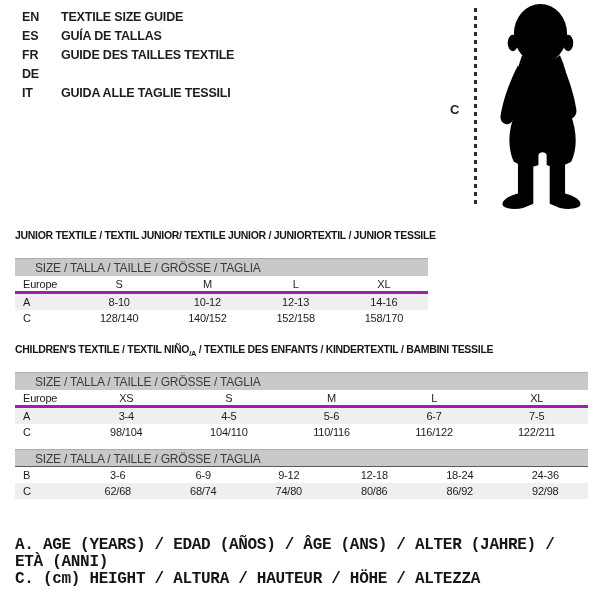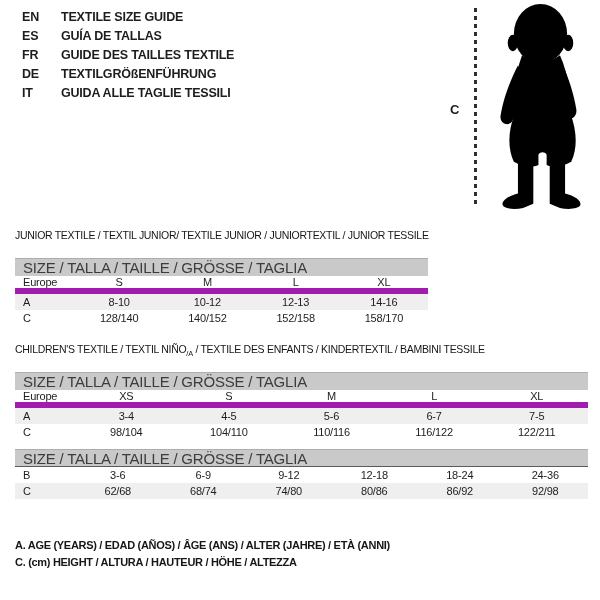--- a/index.html
+++ b/index.html
@@ -17,65 +17,64 @@
   .dash-line{
     position:absolute;left:34px;top:8px;width:3px;height:200px;
     background:repeating-linear-gradient(to bottom,#2e2e2e 0 4px,transparent 4px 8px);
   }
   .c-label{position:absolute;left:10px;top:102px;font-weight:bold;font-size:13px;}
   .silhouette{position:absolute;left:45px;top:2px;width:112px;height:210px;}
   
   .tables-wrap{position:absolute;top:212px;left:15px;width:573px;}
   .table-block{margin:0;}
   .tbl-heading{
-    font-weight:normal;font-size:10.5px;letter-spacing:-0.3px;
+    font-weight:bold;font-size:10.5px;letter-spacing:-0.3px;
     line-height:14px;margin-bottom:11px;color:#161616;margin-top:16px;
   }
   .h-sub{font-size:7.5px;vertical-align:sub;}
   .tb-0{margin-top:2px;}
   .tb-0 .tbl{width:413px;}
   .tb-1{margin-top:15px;}
   .tb-1 .tbl{width:573px;}
   .tb-2{margin-top:9px;}
   .tb-2 .tbl-heading{max-width:502px;}
   .tb-2 .tbl{width:573px;}
   .size-bar{
     height:18px;line-height:18px;background:#c9c9c9;border-top:1px solid #adadad;
-    padding-left:8px;font-size:15px;letter-spacing:-0.2px;color:#3c3c3c;box-sizing:border-box;
+    padding-left:20px;font-size:12px;letter-spacing:-0.2px;color:#3c3c3c;box-sizing:border-box;
   }
   .size-bar.no-europe{border-bottom:1px solid #5a5a5a;}
   .t-row{display:grid;align-items:center;font-size:11px;letter-spacing:-0.2px;}
-  .europe-row{height:18px;border-bottom:6px solid #a21caf;box-sizing:border-box;}
+  .europe-row{height:18px;border-bottom:3px solid #a21caf;box-sizing:border-box;}
   .data-row{height:16px;}
   .data-row.shaded{background:#efefef;}
   .row-label,.region-label{padding-left:8px;text-align:left;}
   .col-head,.cell-val{text-align:center;}
   
   .notes{position:absolute;top:537px;left:15px;width:570px;}
-  .note-line{font-weight:bold;font-size:11px;letter-spacing:-0.3px;line-height:17px;color:#161616;}
+  .note-line{font-weight:bold;font-size:16px;letter-spacing:-0.3px;line-height:17px;color:#161616;font-family:Liberation Mono, monospace;}
 </style>
 </head>
 <body>
 
 <div class="lang-block">
     <div class="lang-row">
       <span class="lang-code">EN</span>
       <span class="lang-label">TEXTILE SIZE GUIDE</span>
     </div>
     <div class="lang-row">
       <span class="lang-code">ES</span>
       <span class="lang-label">GUÍA DE TALLAS</span>
     </div>
     <div class="lang-row">
       <span class="lang-code">FR</span>
       <span class="lang-label">GUIDE DES TAILLES TEXTILE</span>
     </div>
     <div class="lang-row">
       <span class="lang-code">DE</span>
-      <span class="lang-label">TEXTILGRÖßENFÜHRUNG</span>
     </div>
     <div class="lang-row">
       <span class="lang-code">IT</span>
       <span class="lang-label">GUIDA ALLE TAGLIE TESSILI</span>
     </div>
   </div>
 
 <div class="figure">
   <div class="dash-line"></div>
   <span class="c-label">C</span>

